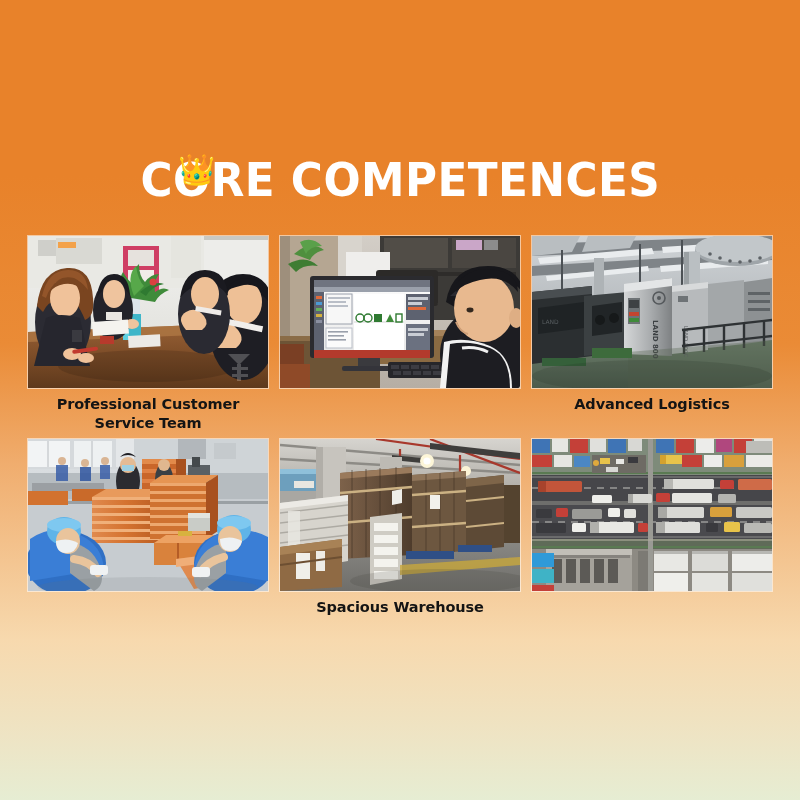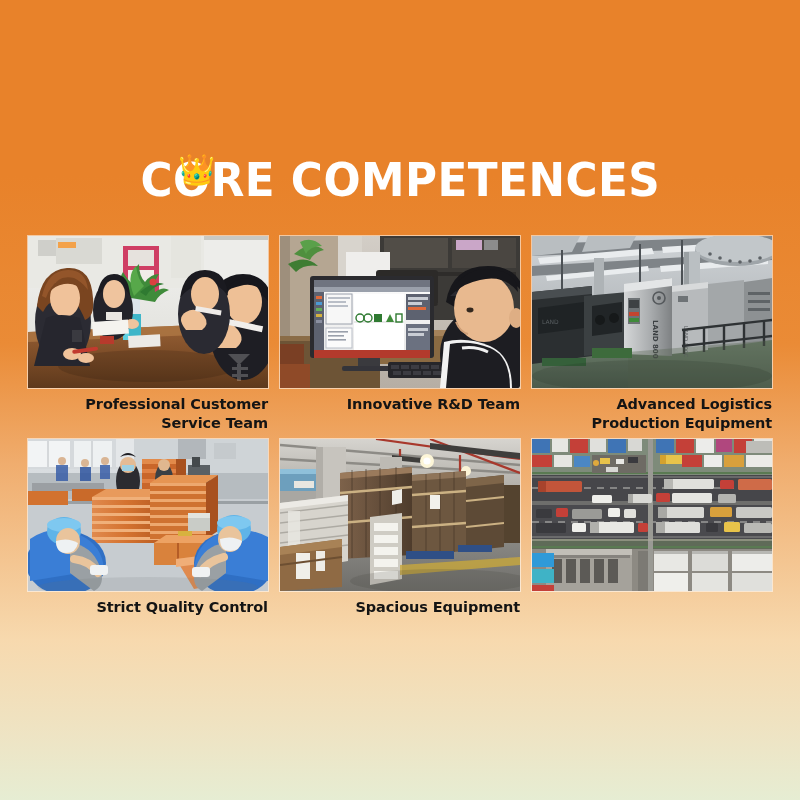--- a/index.html
+++ b/index.html
@@ -88,21 +88,21 @@
     background: #b9b9b4;
     box-shadow: 0 0 0 1px rgba(255,255,255,0.55);
   }
   .card-photo svg {
     display: block;
     width: 240px;
     height: 152px;
   }
   .card-caption {
     margin-top: 7px;
-    text-align: right;
+    text-align: center;
     color: #141414;
     font-family: "DejaVu Sans", sans-serif;
     font-size: 14.5px;
     font-weight: bold;
     line-height: 19px;
     letter-spacing: -0.1px;
   }
   .card-caption .cap-line {
     display: block;
   }
@@ -316,23 +316,20 @@
             <path d="M176 86 q4 10 12 12" stroke="#cf9f78" stroke-width="2" fill="none"></path>
             <ellipse cx="236" cy="82" rx="7" ry="10" fill="#deae84"></ellipse>
             <path d="M164 106 q22 -6 46 4 q22 10 22 42 l-72 0 Z" fill="#f2f2f2"></path>
             <path d="M170 108 q20 -4 40 4 q20 8 20 40 l-64 0 Z" fill="#1d1d22"></path>
             <path d="M182 112 q14 -2 26 4" stroke="#f0f0f0" stroke-width="3" fill="none"></path>
           </g>
           <rect x="0" y="108" width="24" height="32" fill="#7a3f24"></rect>
           <rect x="0" y="128" width="30" height="24" fill="#8f4a28"></rect>
         </svg>
       </div>
-      <div class="card-caption">
-        <span class="cap-line">Innovative R&amp;D Team</span>
-      </div>
     </div>
 
     <div class="card">
       <div class="card-photo">
         <svg viewBox="0 0 240 152" preserveAspectRatio="none">
           <defs>
             <linearGradient id="c3ceil" x1="0" y1="0" x2="0" y2="1">
               <stop offset="0" stop-color="#cfd3d6"></stop>
                 <stop offset="1" stop-color="#9ea3a7"></stop>
             </linearGradient>
@@ -424,21 +421,20 @@
             <path d="M232 86 L232 110"></path>
           </g>
           <path d="M96 116 L240 104 L240 152 L96 152 Z" fill="#55654f" opacity="0.35"></path>
           <rect x="60" y="112" width="40" height="10" fill="#3d6b3c"></rect>
           <rect x="10" y="122" width="44" height="8" fill="#35603a"></rect>
           <ellipse cx="120" cy="140" rx="120" ry="16" fill="#1f2a20" opacity="0.18"></ellipse>
         </svg>
       </div>
       <div class="card-caption">
         <span class="cap-line">Advanced Logistics</span>
-        <span class="cap-line">Production Equipment</span>
       </div>
     </div>
 
     <div class="card">
       <div class="card-photo">
         <svg viewBox="0 0 240 152" preserveAspectRatio="none">
           <defs>
             <linearGradient id="c4bg" x1="0" y1="0" x2="0" y2="1">
               <stop offset="0" stop-color="#dfe3e6"></stop>
                 <stop offset="1" stop-color="#bfc4c8"></stop>
@@ -558,23 +554,20 @@
             <ellipse cx="206" cy="90" rx="17" ry="14" fill="#5fb4e8"></ellipse>
             <ellipse cx="206" cy="84" rx="17" ry="7" fill="#7ec8f0"></ellipse>
             <ellipse cx="202" cy="100" rx="12" ry="13" fill="#e9c49c"></ellipse>
             <path d="M192 100 q12 -4 22 2 q-2 10 -12 10 q-10 0 -10 -12 Z" fill="#eef1f3"></path>
             <path d="M196 118 q-16 4 -24 16" stroke="#e9c49c" stroke-width="8" fill="none" stroke-linecap="round"></path>
             <rect x="164" y="128" width="18" height="10" rx="3" fill="#f0f2f3"></rect>
           </g>
           <ellipse cx="120" cy="148" rx="110" ry="10" fill="#6b6f72" opacity="0.15"></ellipse>
         </svg>
       </div>
-      <div class="card-caption">
-        <span class="cap-line">Strict Quality Control</span>
-      </div>
     </div>
 
     <div class="card">
       <div class="card-photo">
         <svg viewBox="0 0 240 152" preserveAspectRatio="none">
           <defs>
             <linearGradient id="c5ceil" x1="0" y1="0" x2="0" y2="1">
               <stop offset="0" stop-color="#d6d4cf"></stop>
                 <stop offset="1" stop-color="#b4b1ab"></stop>
             </linearGradient>
@@ -689,21 +682,21 @@
           </g>
           <g fill="#2f4f86">
             <rect x="126" y="112" width="48" height="8"></rect>
             <rect x="178" y="106" width="34" height="7"></rect>
           </g>
           <path d="M120 126 L240 118 L240 126 L120 136 Z" fill="#c8a83c" opacity="0.8"></path>
           <ellipse cx="160" cy="142" rx="90" ry="12" fill="#3a3a38" opacity="0.17"></ellipse>
         </svg>
       </div>
       <div class="card-caption">
-        <span class="cap-line">Spacious Equipment</span>
+        <span class="cap-line">Spacious Warehouse</span>
       </div>
     </div>
 
     <div class="card">
       <div class="card-photo">
         <svg viewBox="0 0 240 152" preserveAspectRatio="none">
           <rect x="0" y="0" width="240" height="152" fill="#8f8d86"></rect>
           <rect x="0" y="0" width="240" height="36" fill="#7e8b7a"></rect>
           <rect x="0" y="36" width="240" height="26" fill="#46464a"></rect>
           <rect x="0" y="62" width="240" height="4" fill="#6e6e6c"></rect>

